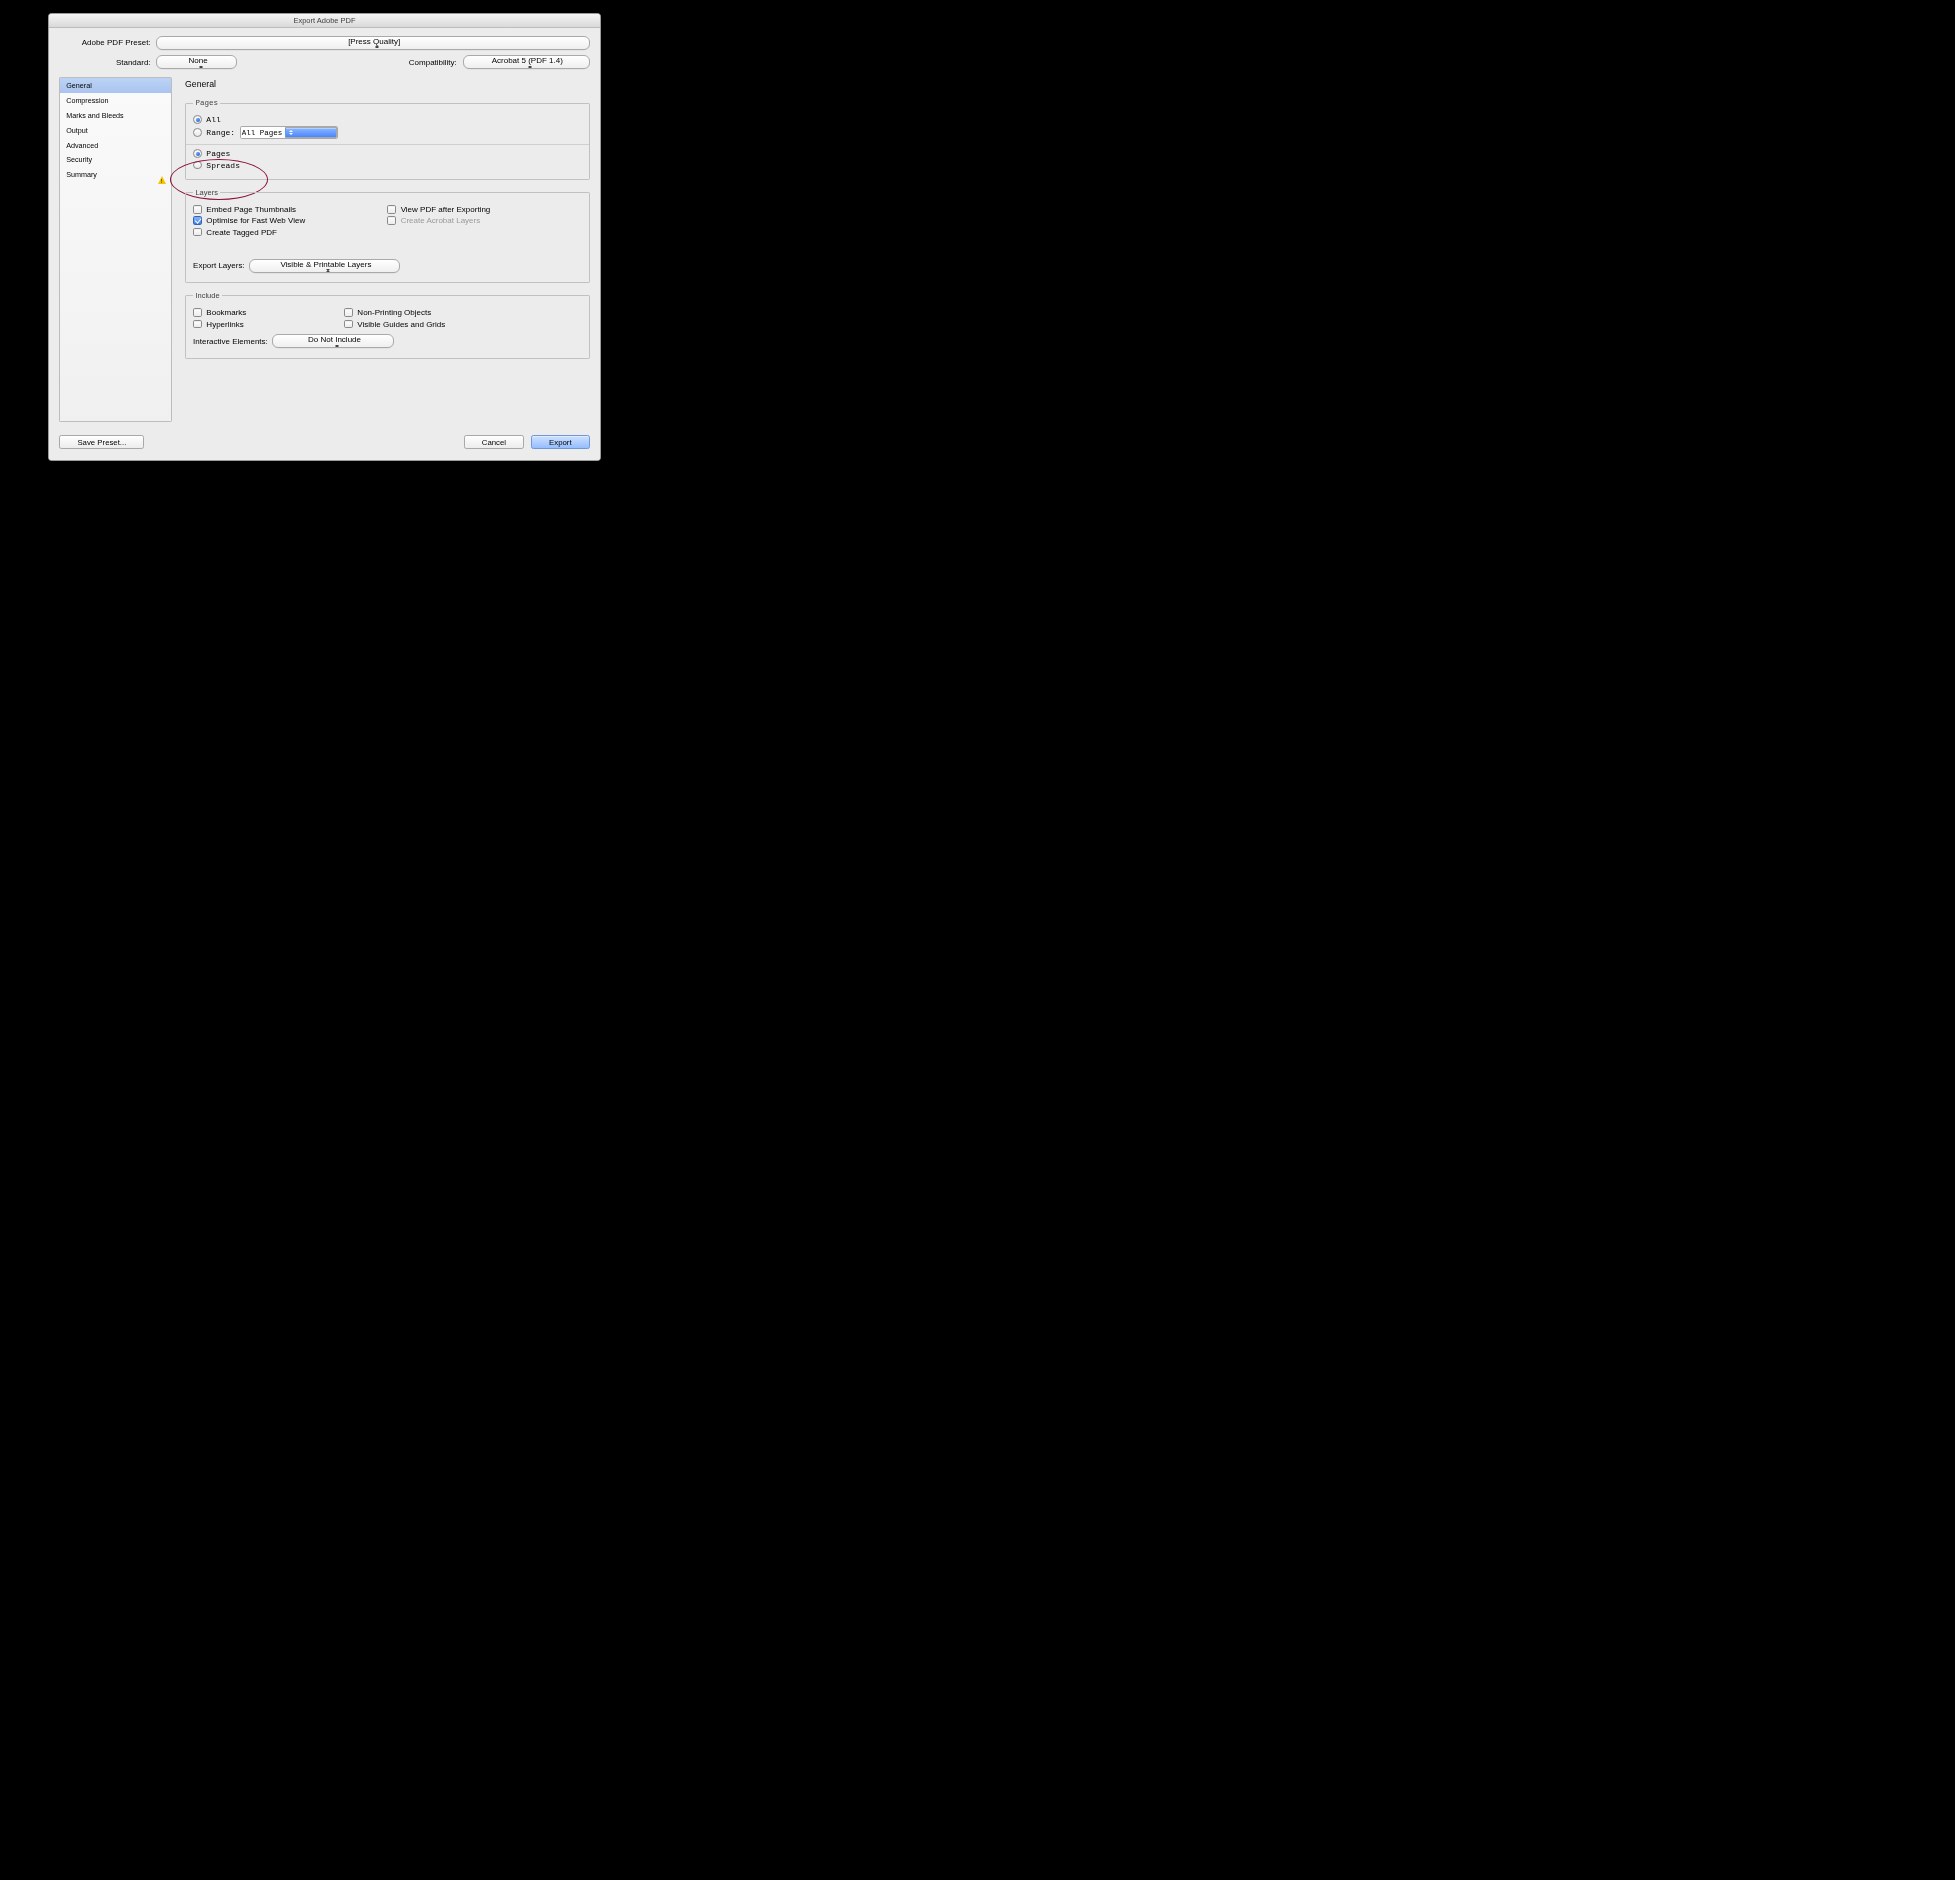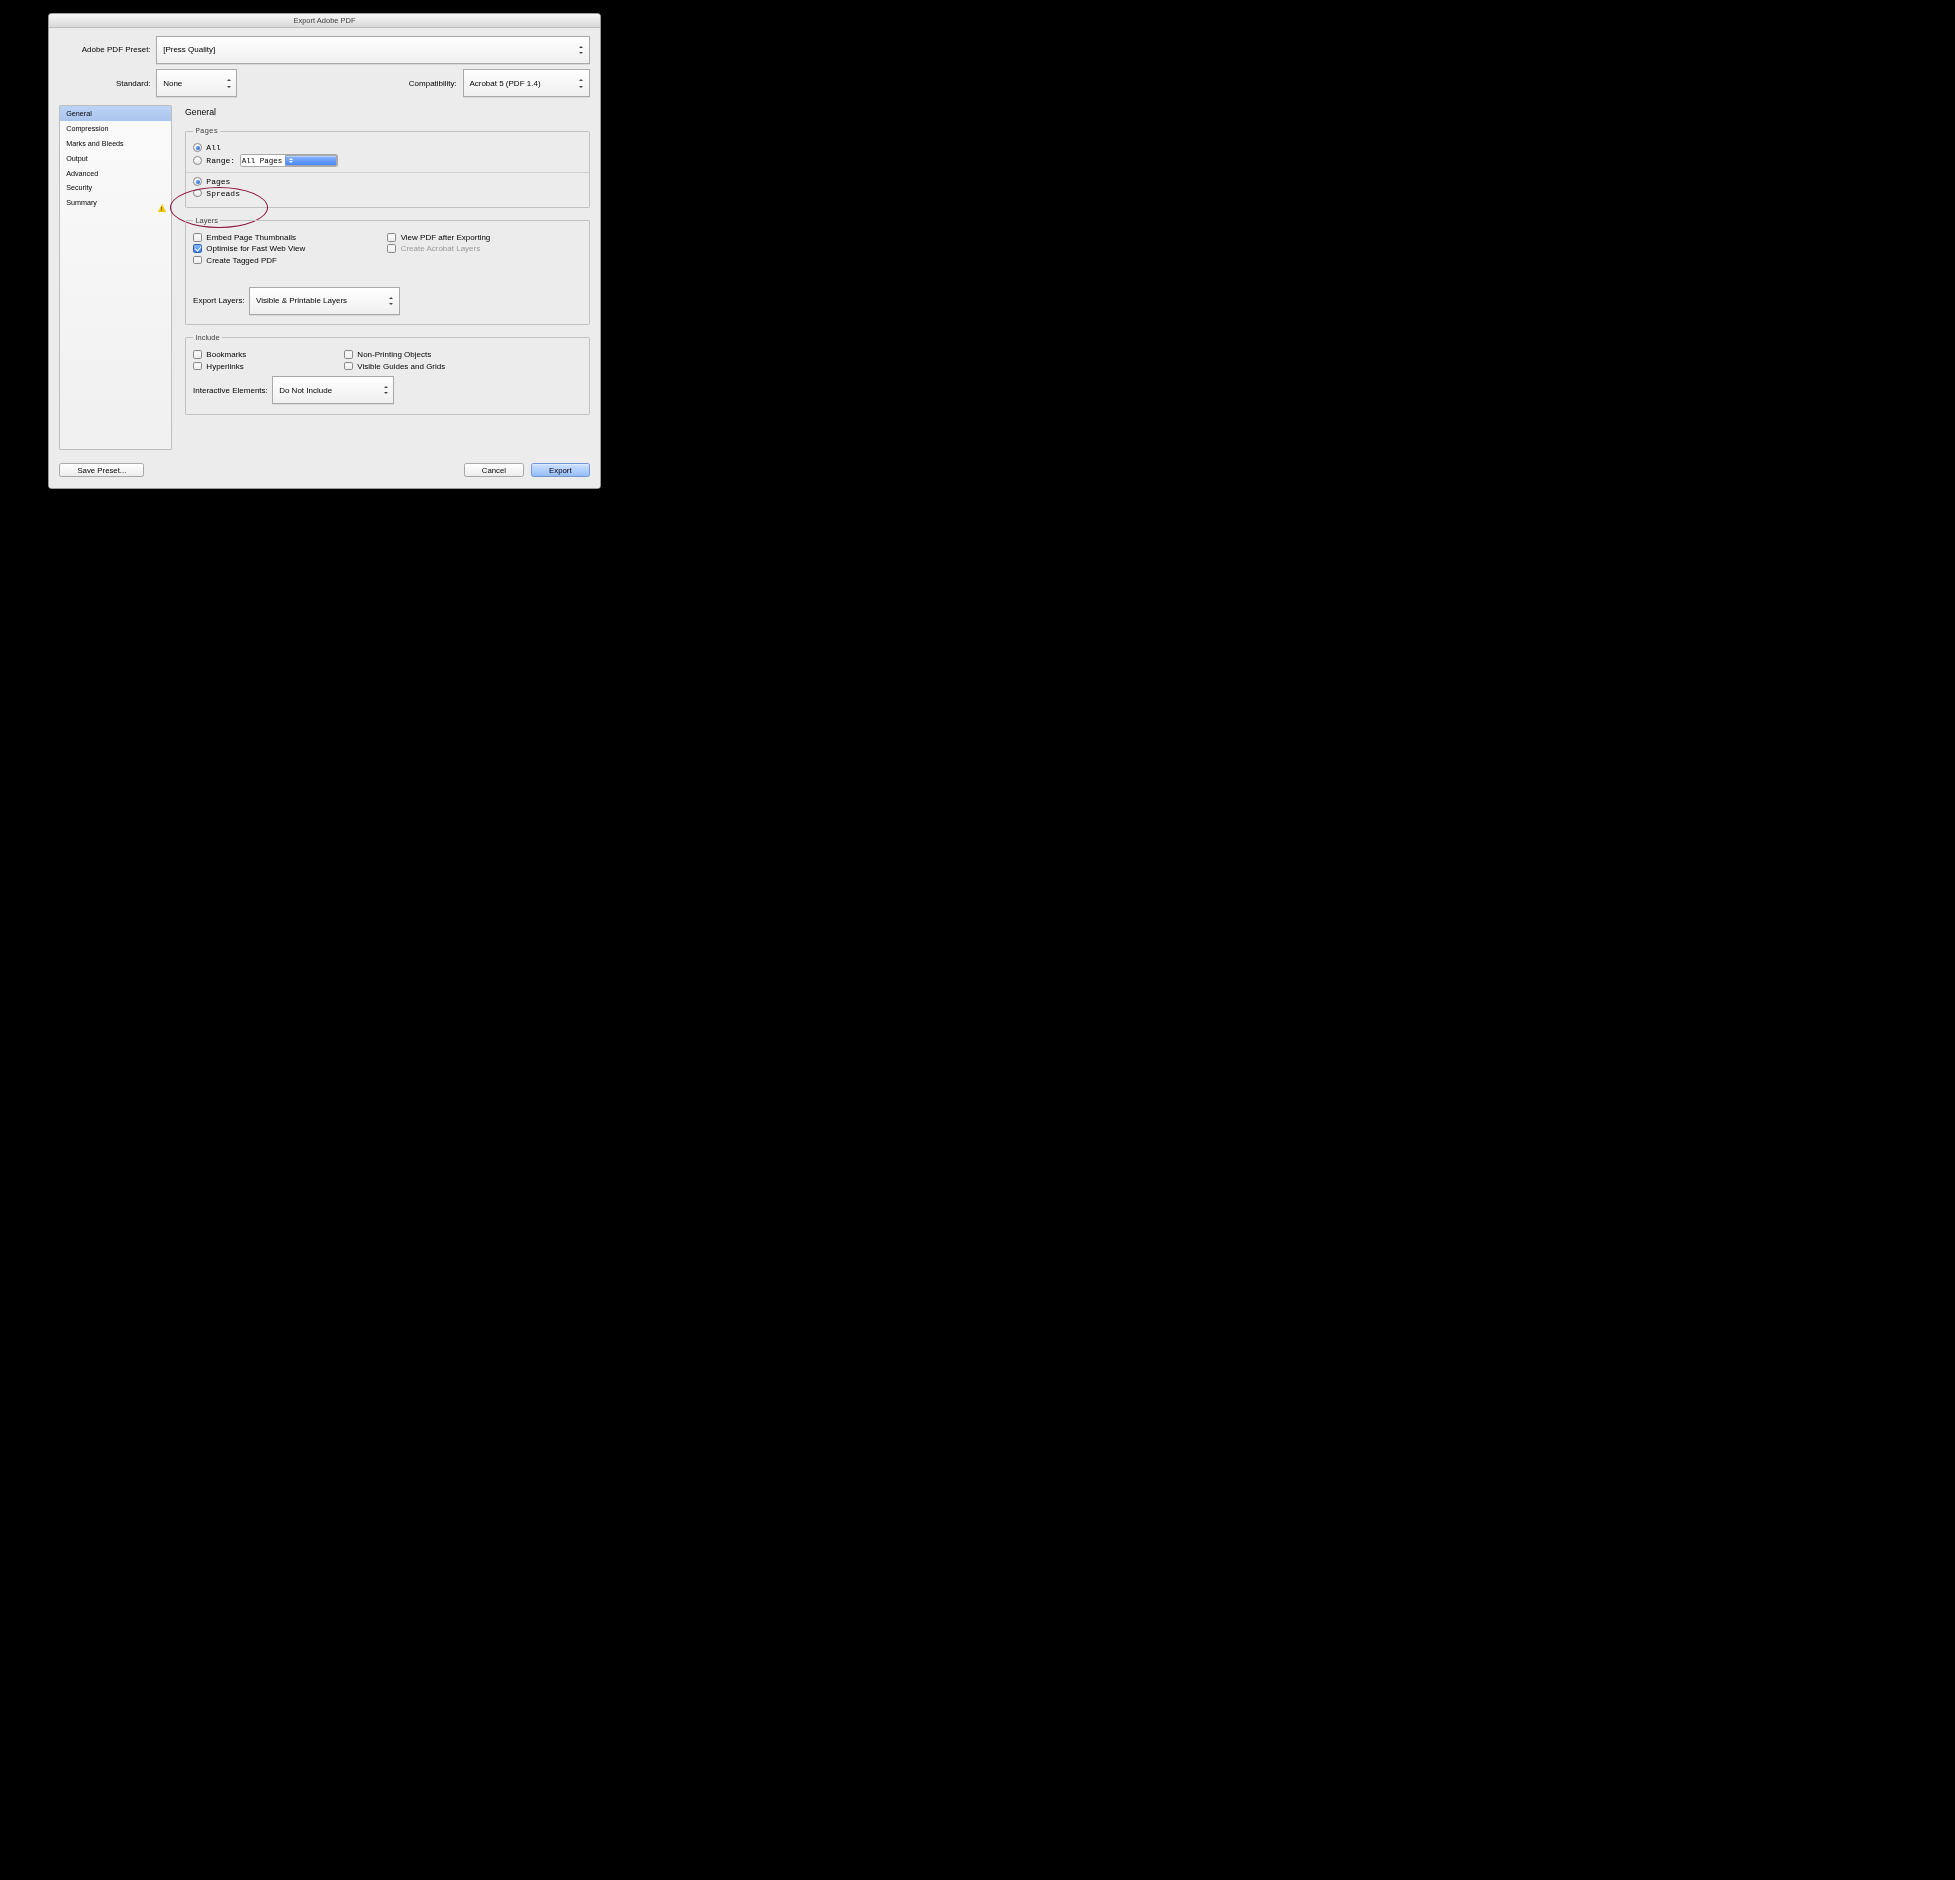--- a/index.html
+++ b/index.html
@@ -48,26 +48,27 @@
     text-align: right;
     padding-right: 5.8px;
     font-size: 8px;
   }
   .select {
     display: inline-flex;
     align-items: center;
     justify-content: space-between;
     background: linear-gradient(#ffffff,#efefef);
     border: 0.6px solid #a9a9a9;
-    border-radius: 0;
-    height: 28px;
+    border-radius: 6px;
+    height: 14px;
     padding: 0 3.5px 0 5.8px;
     font-size: 8px;
     cursor: default;
     box-shadow: 0 0.6px 0 rgba(255,255,255,.6) inset, 0 0.6px 0.6px rgba(0,0,0,.08);
+    flex-direction: column;
   }
   .select .arrows {
     width: 8px;
     height: 9.3px;
     margin-left: 5.8px;
     position: relative;
   }
   .select .arrows::before,
   .select .arrows::after {
     content: "";

